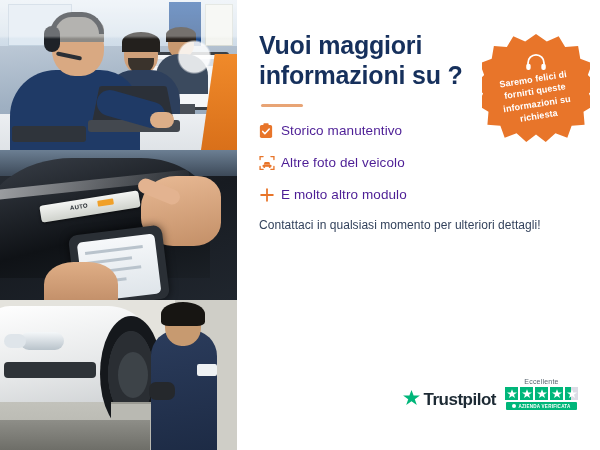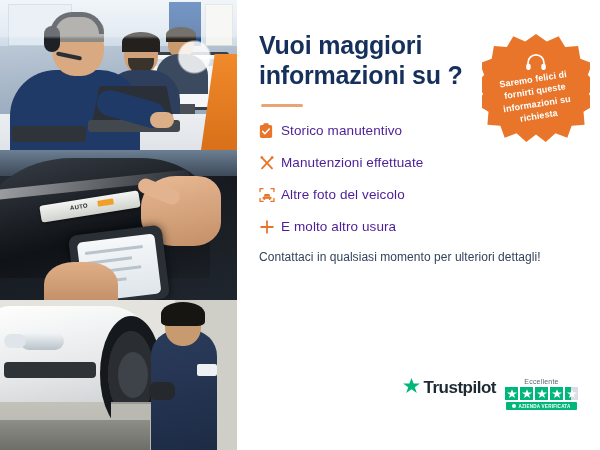--- a/index.html
+++ b/index.html
@@ -155,21 +155,21 @@
   .feat .lbl{font-size:13.5px;color:#4c1d95;letter-spacing:.1px;}
 
   
   .phoneline{
     margin:16px 0 7px 0;font-size:14.5px;font-weight:700;color:#16305c;letter-spacing:-.1px;
   }
   .sub{font-size:12px;color:#33425c;line-height:1.42;letter-spacing:.05px;}
   .sub div{white-space:nowrap;}
 
   
-  .tp{position:absolute;right:22px;bottom:40px;display:flex;align-items:flex-start;gap:9px;}
+  .tp{position:absolute;right:22px;bottom:40px;display:flex;align-items:flex-end;gap:9px;}
   .tplogo{display:flex;align-items:center;gap:4px;}
   .tplogo .tpname{font-size:17px;font-weight:700;color:#1d2a34;letter-spacing:-.5px;}
   .tprate{display:flex;flex-direction:column;align-items:center;gap:2px;}
   .tprate .exc{font-size:7px;color:#5a6670;letter-spacing:.2px;}
   .stars{display:flex;gap:2px;}
   .stars .sq{width:13px;height:13px;background:#00b67a;display:flex;align-items:center;justify-content:center;}
   .stars .sq.half{background:linear-gradient(90deg,#00b67a 50%,#dcdce6 50%);}
   .stars .sq svg{display:block;}
   .verified{
     display:flex;align-items:center;justify-content:center;gap:2px;
@@ -280,33 +280,20 @@
         <span class="ic">
           <svg viewBox="0 0 16 18" width="14" height="16" aria-hidden="true">
             <rect x="1" y="2" width="14" height="15" rx="2" fill="#e8752a"></rect>
             <rect x="5" y="0" width="6" height="3.4" rx="1" fill="#e8752a"></rect>
             <path d="M4.3 9.5l2.4 2.6 5-5.4" fill="none" stroke="#fff" stroke-width="1.8" stroke-linecap="round" stroke-linejoin="round"></path>
           </svg>
         </span>
         <span class="lbl">Storico manutentivo</span>
       </li>
 
-      <li class="feat">
-        <span class="ic">
-          <svg viewBox="0 0 18 18" width="16" height="16" aria-hidden="true">
-            <g stroke="#e8752a" stroke-width="2.1" stroke-linecap="round">
-              <path d="M3 2.6L14.6 15"></path>
-              <path d="M15 2.6L3.4 15"></path>
-            </g>
-            <circle cx="3.2" cy="2.8" r="1.5" fill="#e8752a"></circle>
-            <circle cx="14.8" cy="2.8" r="1.5" fill="#e8752a"></circle>
-          </svg>
-        </span>
-        <span class="lbl">Manutenzioni effettuate</span>
-      </li>
 
 
       <li class="feat">
         <span class="ic">
           <svg viewBox="0 0 18 18" width="16" height="16" aria-hidden="true">
             <g stroke="#e8752a" stroke-width="1.5" fill="none" stroke-linecap="round">
               <path d="M1.2 5.2V1.8h3.4"></path>
                 <path d="M16.8 5.2V1.8h-3.4"></path>
               <path d="M1.2 12.8v3.4h3.4"></path>
                 <path d="M16.8 12.8v3.4h-3.4"></path>
@@ -322,21 +309,21 @@
 
       <li class="feat">
         <span class="ic">
           <svg viewBox="0 0 18 18" width="16" height="16" aria-hidden="true">
             <g stroke="#e8752a" stroke-width="2" stroke-linecap="round">
               <path d="M9 2.4v13.2"></path>
                 <path d="M2.4 9h13.2"></path>
             </g>
           </svg>
         </span>
-        <span class="lbl">E molto altro usura</span>
+        <span class="lbl">E molto altro modulo</span>
       </li>
 
     </ul>
 
     <div class="sub">
       <div>Contattaci in qualsiasi momento per ulteriori dettagli!</div>
     </div>
 
     <div class="tp">
       <div class="tplogo">

